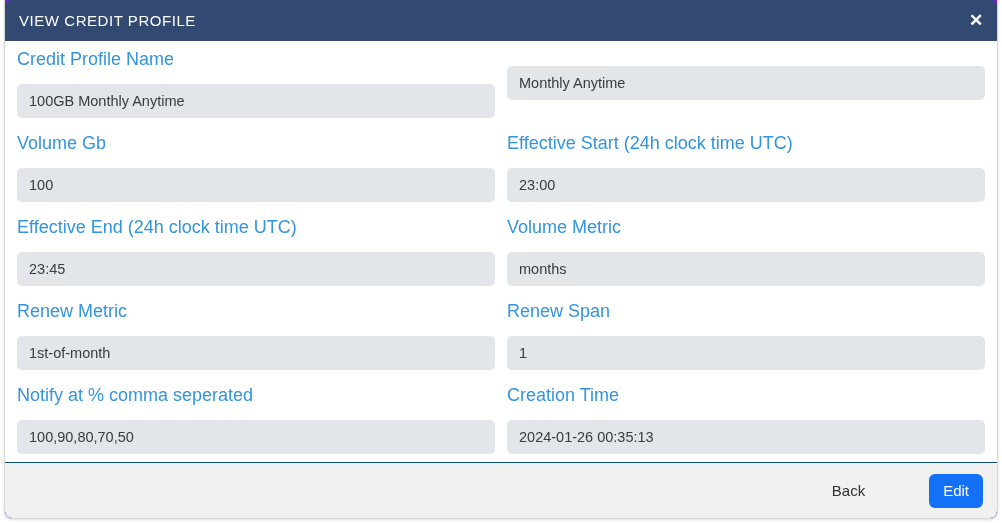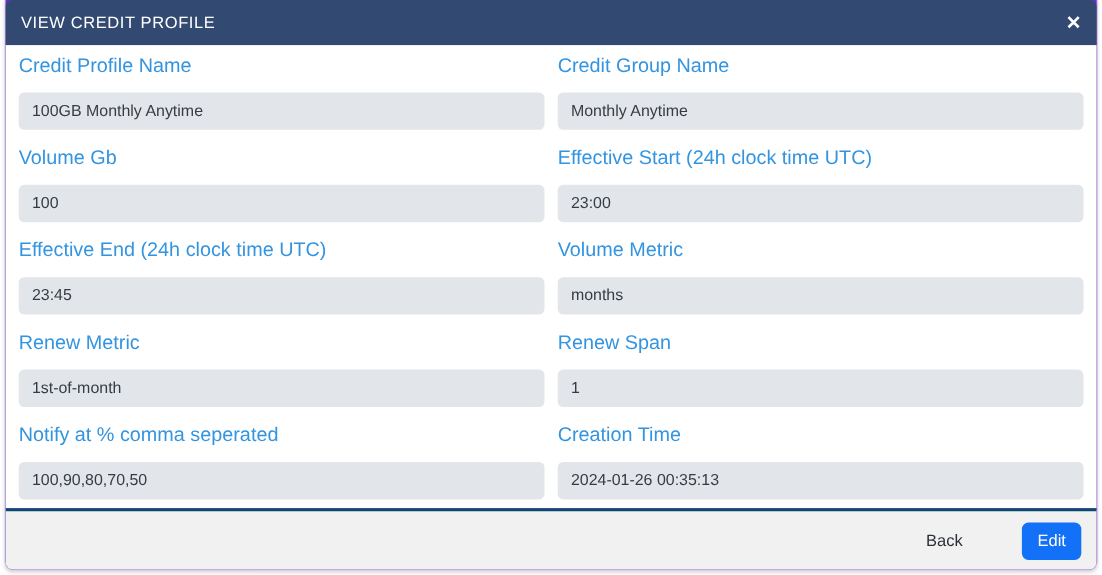--- a/index.html
+++ b/index.html
@@ -117,27 +117,28 @@
     overflow: hidden;
     text-overflow: ellipsis;
     margin-top: 16px;
   }
 
   
   .modal-footer {
     height: 56px;
     min-height: 56px;
     background: #f1f1f1;
-    border-top: 3px solid #0c4a6e;
+    border-top: 1px solid #0c4a6e;
     border-radius: 0 0 7px 7px;
     display: flex;
     align-items: center;
     justify-content: flex-end;
     padding: 0 14px;
     box-sizing: border-box;
+    gap: 10px;
   }
   .btn {
     font-family: "Liberation Sans", sans-serif;
     font-size: 15px;
     border: none;
     cursor: pointer;
     border-radius: 6px;
     padding: 0 14px;
     height: 34px;
     line-height: 34px;
@@ -165,21 +166,20 @@
 
   <div class="modal-body">
     <div class="grid">
 
       <div class="field">
         <span class="field-label">Credit Profile Name</span>
         <span class="field-value">100GB Monthly Anytime</span>
       </div>
 
       <div class="field">
-        <span class="field-label">Credit Group Name</span>
         <span class="field-value">Monthly Anytime</span>
       </div>
 
       <div class="field">
         <span class="field-label">Volume Gb</span>
         <span class="field-value">100</span>
       </div>
 
       <div class="field">
         <span class="field-label">Effective Start (24h clock time UTC)</span>

